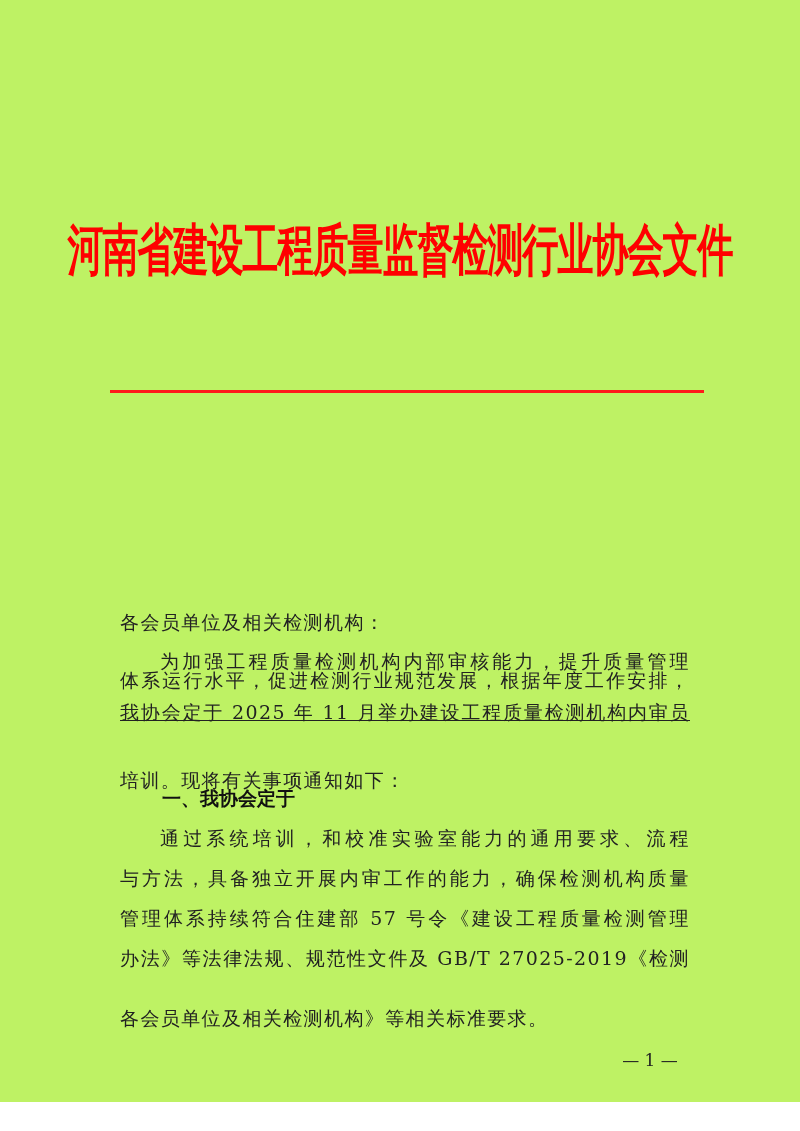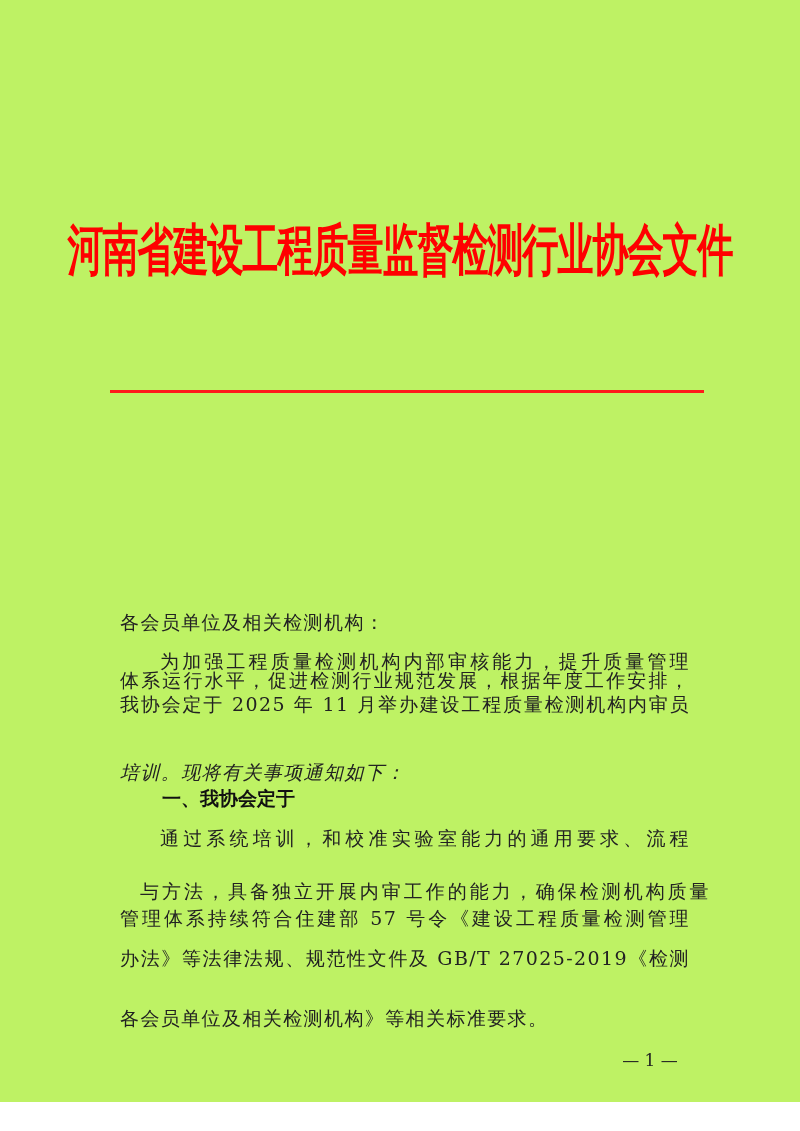--- a/index.html
+++ b/index.html
@@ -60,29 +60,29 @@
   <div class="title">
   </div>
 
   <div class="body-text" style="top:590px;">
     <div class="line last" style="top:0;">各会员单位及相关检测机构：</div>
   </div>
 
   <div class="body-text" style="top:628px;">
     <div class="line indent" style="top:0;margin-top:21px;">为加强工程质量检测机构内部审核能力，提升质量管理</div>
     <div class="line" style="top:40px;">体系运行水平，促进检测行业规范发展，根据年度工作安排，</div>
-    <div class="line" style="top:64px;">我协会定于 2025 年 11 月举办建设工程质量检测机构内审员</div>
-    <div class="line last" style="top:112px;font-style:italic;">培训。现将有关事项通知如下：</div>
+    <div class="line" style="top:72px;text-decoration:underline;">我协会定于 2025 年 11 月举办建设工程质量检测机构内审员</div>
+    <div class="line last" style="top:120px;">培训。现将有关事项通知如下：</div>
   </div>
 
   <div class="heading">一、我协会定于</div>
 
   <div class="body-text" style="top:826px;">
     <div class="line indent" style="top:0;">通过系统培训，和校准实验室能力的通用要求、流程</div>
-    <div class="line" style="top:53px;margin-left:20px;">与方法，具备独立开展内审工作的能力，确保检测机构质量</div>
+    <div class="line" style="top:40px;">与方法，具备独立开展内审工作的能力，确保检测机构质量</div>
     <div class="line" style="top:80px;">管理体系持续符合住建部 57 号令《建设工程质量检测管理</div>
     <div class="line" style="top:120px;">办法》等法律法规、规范性文件及 GB/T 27025-2019《检测</div>
     <div class="line last" style="top:160px;">各会员单位及相关检测机构》等相关标准要求。</div>
   </div>
 
   <div class="page-number">— 1 —</div>
 
 </div>
 
 </body></html>

